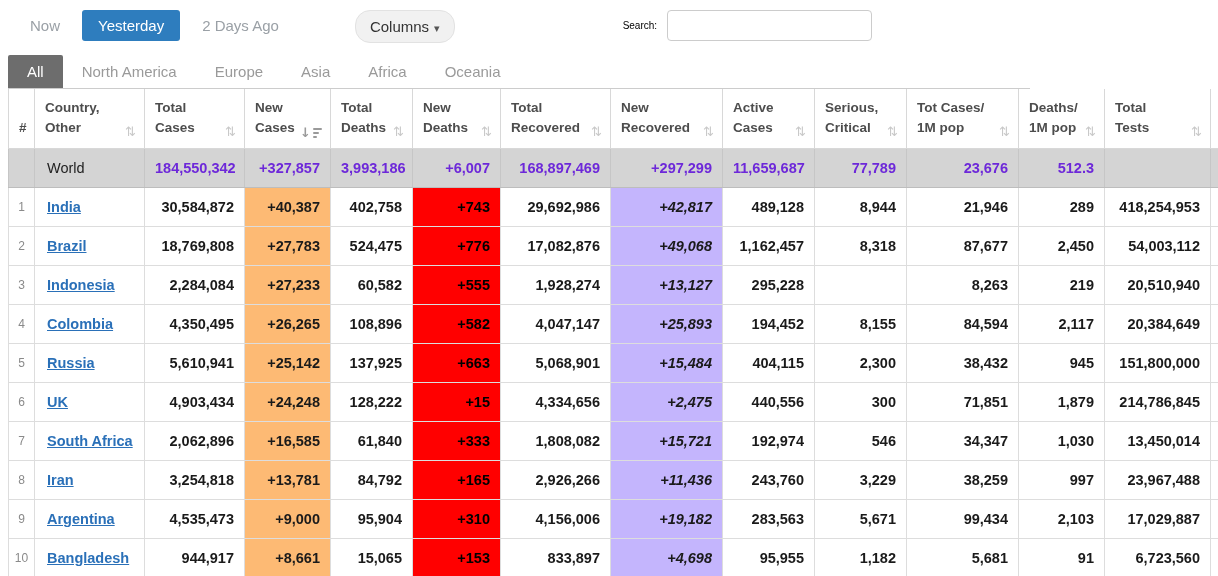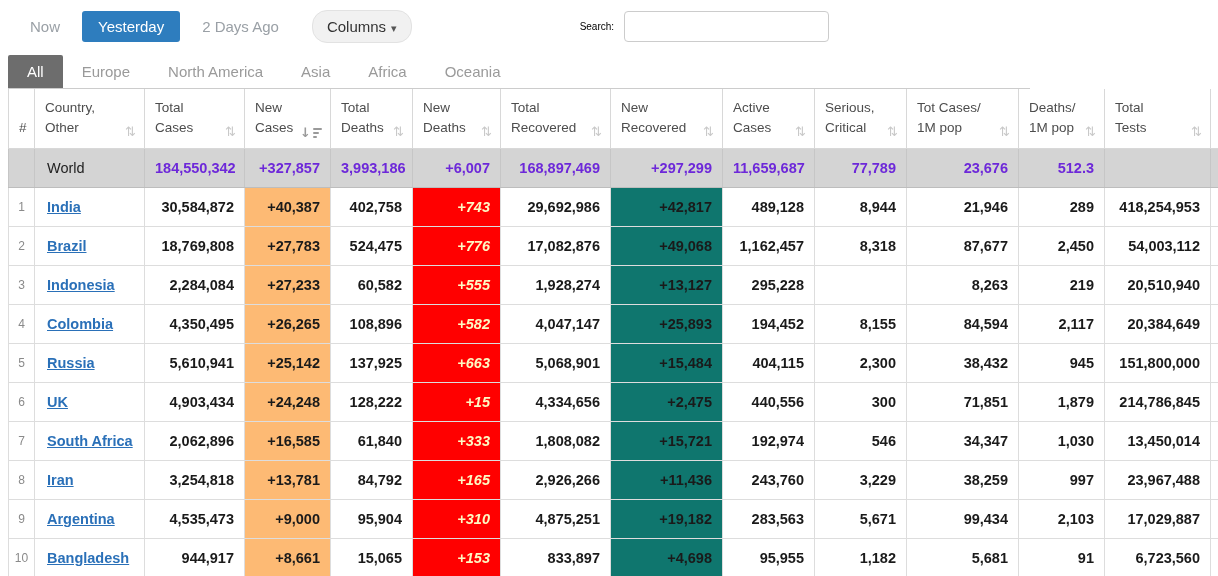--- a/index.html
+++ b/index.html
@@ -4,24 +4,24 @@
 <style>
   * { box-sizing: border-box; margin: 0; padding: 0; }
   html,body { background:#fff; }
   body {
     font-family: "Liberation Sans", "DejaVu Sans", sans-serif;
     width:1218px; height:576px; overflow:hidden;
   }
   .page { width:1218px; height:576px; overflow:hidden; }
 
   
-  .toolbar { display:flex; align-items:center; padding:10px 0 10px 18px; height:52px; }
+  .toolbar { display:flex; align-items:flex-start; padding:10px 0 10px 18px; height:52px; }
   .time-filter { font-size:15px; color:#9aa0a6; padding:7px 12px; cursor:pointer; background:none; border:none; font-family:inherit; }
   .time-filter.active { background:#2e7dbe; color:#fff; border-radius:3px; padding:7px 16px; margin:0 10px; }
-  .columns-btn { margin-left:21px; font-size:15px; color:#333; background:#f1f1f1; border:1px solid #e2e2e2; border-radius:15px; padding:7px 14px; cursor:pointer; font-family:inherit; }
+  .columns-btn { margin-left:64px; font-size:15px; color:#333; background:#f1f1f1; border:1px solid #e2e2e2; border-radius:15px; padding:7px 14px; cursor:pointer; font-family:inherit; }
   .columns-btn .caret { font-size:11px; color:#555; margin-left:5px; }
   .search-wrap { margin-left:168px; display:flex; align-items:center; }
   .search-label { font-size:10px; color:#000000; margin-right:10px; }
   .search-input { width:205px; height:31px; border:1px solid #ccc; border-radius:4px; padding:4px 8px; font-size:14px; font-family:inherit; outline:none; }
 
   
   .tabs { display:flex; align-items:flex-end; margin-left:8px; width:1022px; border-bottom:1px solid #ccc; height:37px; }
   .tab { font-size:15px; color:#9a9a9a; padding:8px 19px; cursor:pointer; }
   .tab.active { background:#6d6d6d; color:#fff; border-radius:2px 2px 0 0; }
 
@@ -29,42 +29,42 @@
   table { border-collapse:collapse; table-layout:fixed; width:1210px; margin-left:8px; }
   col.c-rank{width:26px} col.c-country{width:110px} col.c-total_cases{width:100px}
   col.c-new_cases{width:86px} col.c-total_deaths{width:82px} col.c-new_deaths{width:88px}
   col.c-total_recovered{width:110px} col.c-new_recovered{width:112px} col.c-active_cases{width:92px}
   col.c-serious_critical{width:92px} col.c-tot_cases_1m{width:112px} col.c-deaths_1m{width:86px}
   col.c-total_tests{width:106px} col.c-cut{width:8px}
 
   th { border:1px solid #d8d8d8; border-top:none; vertical-align:bottom; height:59px;
        padding:6px 8px 9px 10px; text-align:left; background:#fff; cursor:pointer; }
   th .hdr-inner { display:flex; align-items:flex-end; justify-content:space-between; }
-  .hdr-label { white-space:pre-line; font-size:13.5px; font-weight:400; color:#4d4d4d; line-height:1.5; }
+  .hdr-label { white-space:pre-line; font-size:13.5px; font-weight:700; color:#4d4d4d; line-height:1.5; }
   .sort-icon { font-family:"DejaVu Sans", sans-serif; font-size:13px; color:#c9c9c9; font-weight:400; flex:0 0 auto; margin-left:3px; }
   .sort-active { display:flex; align-items:flex-end; }
   .sort-active .arrow { font-family:"DejaVu Sans", sans-serif; font-size:13px; color:#9a9a9a; line-height:1; }
   .bars { display:inline-block; margin-left:2px; margin-bottom:1px; }
   .bars i { display:block; background:#9a9a9a; height:2px; border-radius:1px; margin-top:2px; }
   .bars i:nth-child(1){width:9px}.bars i:nth-child(2){width:6px}.bars i:nth-child(3){width:4px}
 
   td { border:1px solid #ddd; height:39px; padding:4px 10px; font-size:14.5px; color:#1a1a1a; background:#fff; }
   td.num { text-align:right; font-weight:700; }
   td.rank { text-align:center; font-size:12px; color:#8a8a8a; font-weight:400; padding:4px 2px; }
   td.country { padding-left:12px; font-weight:700; }
   td.cut { padding:0; }
   a.country-link { color:#2a70b8; text-decoration:underline; }
 
   tr.total-row td { background:#d4d4d4; font-weight:700; color:#6d28d9;
                     border-color:#bdbdbd #c6c6c6; }
   tr.total-row td.country { font-weight:400; color:#222; }
 
   td.bg-yellow { background:#fdba74; }
-  td.bg-red    { background:#ff0000; color:#fef9c3;font-style:italic; }
-  td.bg-green  { background:#0f766e; }
+  td.bg-red    { background:#ff0000; color:#000000; }
+  td.bg-green  { background:#c4b5fd;font-style:italic; }
 </style>
 </head>
 <body>
 
 <div class="page">
 
   <div class="toolbar">
     <button class="time-filter">Now</button>
     <button class="time-filter active">Yesterday</button>
     <button class="time-filter">2 Days Ago</button>
@@ -72,22 +72,22 @@
       <span>Columns</span><span class="caret">▾</span>
     </button>
     <div class="search-wrap">
       <span class="search-label">Search:</span>
       <input class="search-input" type="text" value="" style="">
     </div>
   </div>
 
   <div class="tabs" id="tabs">
       <div class="tab active">All</div>
+      <div class="tab">North America</div>
       <div class="tab">Europe</div>
-      <div class="tab">North America</div>
       <div class="tab">Asia</div>
       <div class="tab">Africa</div>
       <div class="tab">Oceania</div>
     </div>
 
   <table>
     <colgroup id="colgroup">
         <col class="c-rank">
         <col class="c-country">
         <col class="c-total_cases">
@@ -349,21 +349,21 @@
           <td class="num">23,967,488</td>
           <td class="cut"></td>
         </tr>
         <tr>
           <td class="rank">9</td>
           <td class="country"><a href="#" class="country-link">Argentina</a></td>
           <td class="num">4,535,473</td>
           <td class="num bg-yellow">+9,000</td>
           <td class="num">95,904</td>
           <td class="num bg-red">+310</td>
-          <td class="num">4,875,251</td>
+          <td class="num">4,156,006</td>
           <td class="num bg-green">+19,182</td>
           <td class="num">283,563</td>
           <td class="num">5,671</td>
           <td class="num">99,434</td>
           <td class="num">2,103</td>
           <td class="num">17,029,887</td>
           <td class="cut"></td>
         </tr>
         <tr>
           <td class="rank">10</td>

